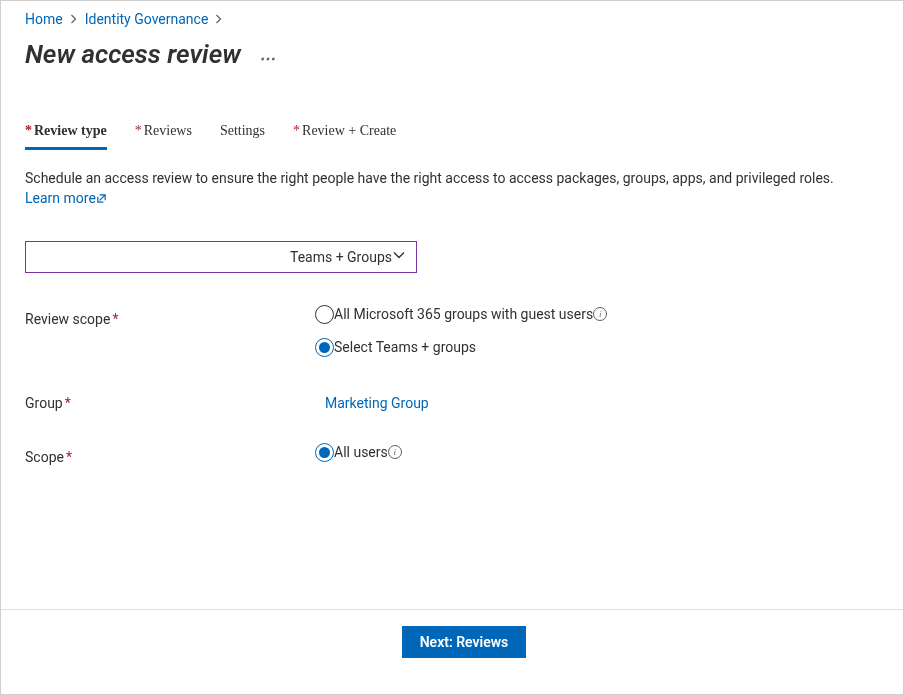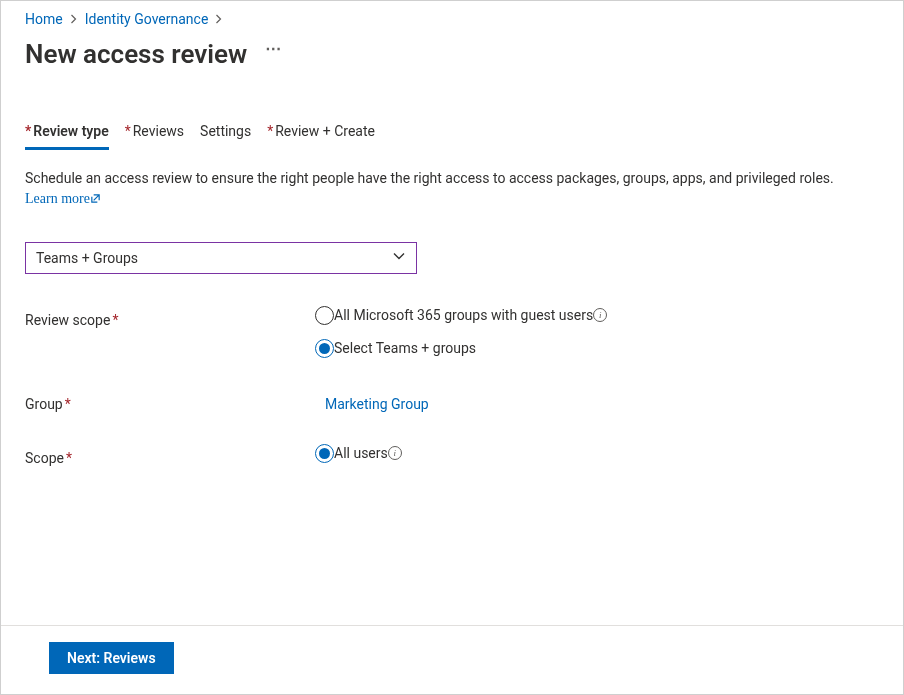--- a/index.html
+++ b/index.html
@@ -32,37 +32,39 @@
   .breadcrumb .sep {
     color: #605e5c;
     display: inline-flex;
   }
   .breadcrumb .sep svg { width: 10px; height: 10px; }
   h1.title {
     font-size: 26px;
     font-weight: 600;
     margin: 12px 0 0 0;
     display: flex;
-    align-items: flex-start;
+    align-items: flex-end;
     gap: 16px;
     color: #323130;
+    font-style: italic;
   }
   .more-dots {
     color: #605e5c;
     font-size: 16px;
     letter-spacing: 1px;
     cursor: pointer;
     padding: 2px;
     line-height: 1;
   }
   .tabs {
     display: flex;
-    gap: 16px;
+    gap: 28px;
     margin-top: 54px;
     border-bottom: 0;
+    font-family: Liberation Serif, serif;
   }
   .tab {
     font-size: 14px;
     color: #323130;
     padding: 0 0 8px 0;
     border-bottom: 3px solid transparent;
     cursor: pointer;
     position: relative;
   }
   .tab.active {
@@ -77,21 +79,20 @@
   .desc {
     margin-top: 18px;
     font-size: 14px;
     color: #323130;
     line-height: 1.45;
   }
   .desc a {
     color: #0067B8;
     text-decoration: none;
     cursor: pointer;
-    font-family: Liberation Serif, serif;
   }
   .ext-icon svg { width: 11px; height: 11px; vertical-align: -1px; }
   .form {
     margin-top: 32px;
   }
   .row {
     display: flex;
     align-items: flex-start;
     gap: 20px;
     margin-bottom: 32px;
@@ -113,21 +114,21 @@
     gap: 14px;
   }
   .select {
     width: 392px;
     height: 32px;
     border: 1px solid #7a33a3;
     background: #fff;
     padding: 0 10px;
     display: flex;
     align-items: center;
-    justify-content: space-between;
+    justify-content: flex-end;
     cursor: pointer;
     font-size: 14px;
     color: #323130;
   }
   .chev svg { width: 14px; height: 14px; }
   .radio-item {
     display: flex;
     align-items: center;
     cursor: pointer;
     font-size: 14px;
@@ -172,24 +173,25 @@
   .link {
     color: #0067B8;
     text-decoration: none;
     cursor: pointer;
     font-size: 14px;
   }
   .footer {
     position: absolute;
     left: 0;
     right: 0;
-    bottom: 0;
+    bottom: 16px;
     border-top: 1px solid #e1dfdd;
     padding: 16px 24px 20px 48px;
     display: flex;
+    justify-content: center;
   }
   .primary-btn {
     background: #0067B8;
     color: #fff;
     border: none;
     height: 32px;
     padding: 0 18px;
     font-size: 14px;
     font-weight: 600;
     cursor: pointer;

